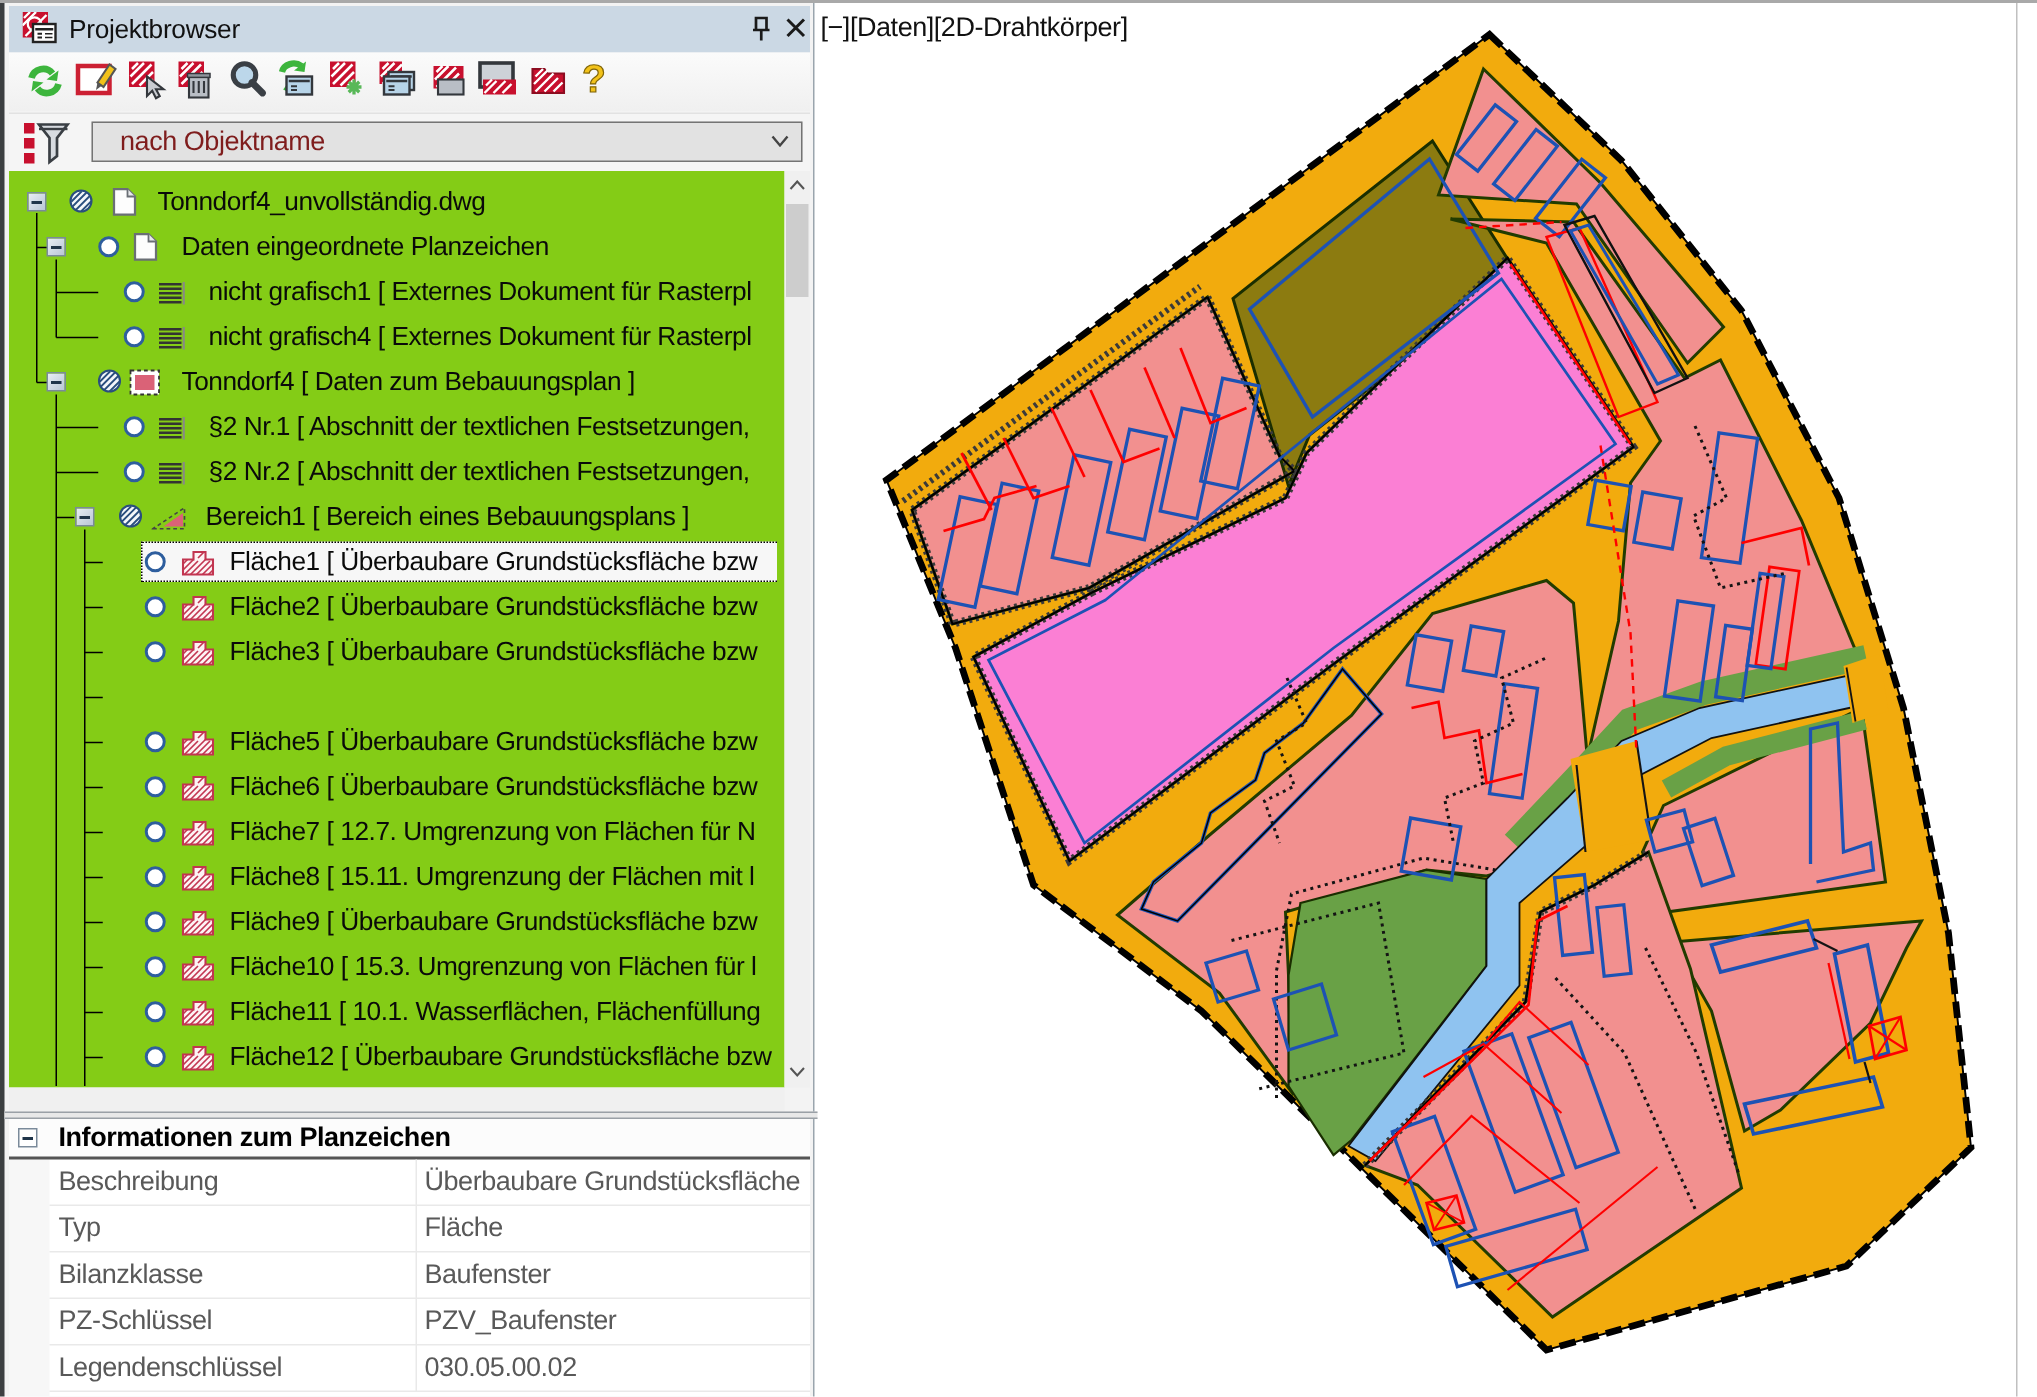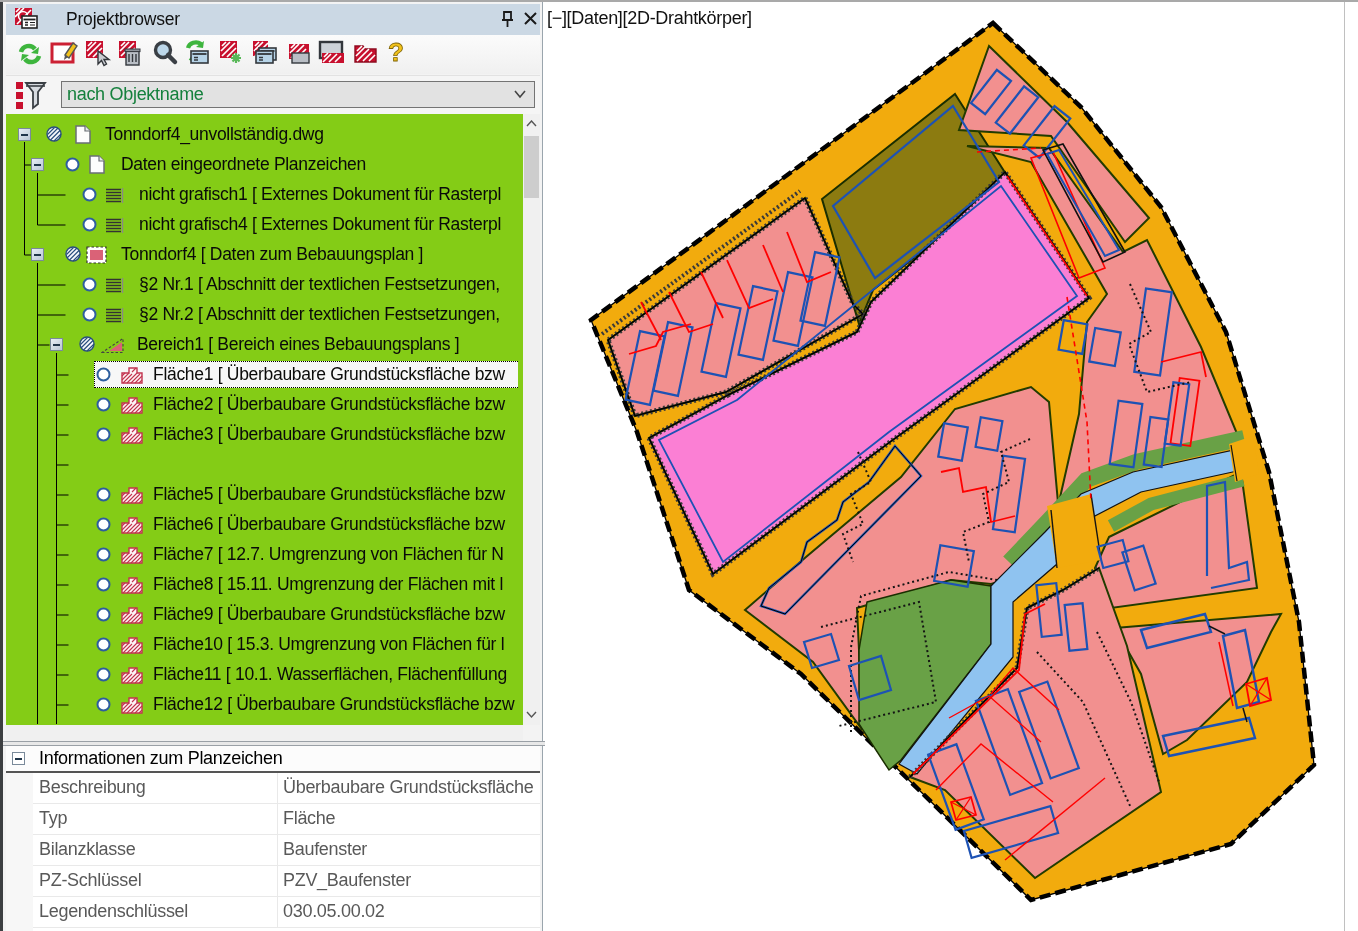--- a/index.html
+++ b/index.html
@@ -1,33 +1,33 @@
 <!DOCTYPE html>
 <html><head><meta charset="utf-8">
 <style>
 *{margin:0;padding:0;box-sizing:border-box}
 html,body{width:1358px;height:931px;overflow:hidden;background:#fff;font-family:"Liberation Sans",sans-serif}
 #app{position:relative;width:1358px;height:931px;background:#fff;border-top:2px solid #a9a9a9}
 #panel{position:absolute;left:0;top:0;width:542px;height:931px;background:#f3f3f3;border-left:3px solid #3c3f41}
 #titlebar{position:absolute;left:3px;top:2px;width:534px;height:31px;background:#cbd8e4;display:flex;align-items:center}
-#titlebar .ttl{font-size:17.5px;color:#111;margin-left:60px;letter-spacing:-0.2px}
+#titlebar .ttl{font-size:17.5px;color:#111;margin-left:40px;letter-spacing:-0.2px}
 #toolbar{position:absolute;left:3px;top:33px;width:534px;height:39px;background:linear-gradient(#fbfbfb,#f0f0f0)}
 #filterrow{position:absolute;left:3px;top:73px;width:534px;height:39px;background:#f5f5f5;border-top:1px solid #e2e2e2}
-#dropdown{position:absolute;left:55px;top:5px;width:474px;height:27px;background:#e2e2e2;border:1px solid #747474;font-size:18px;color:#15803d;line-height:25px;padding-left:5px;letter-spacing:-0.3px}
+#dropdown{position:absolute;left:55px;top:5px;width:474px;height:27px;background:#e2e2e2;border:1px solid #747474;font-size:18px;color:#7f1d1d;line-height:25px;padding-left:18px;letter-spacing:-0.3px}
 #tree{position:absolute;left:3px;top:112px;width:517px;height:611px;background:#84cc16;overflow:hidden}
 .trow{position:absolute;height:30px;width:517px;font-size:17.5px;color:#0a0a0a;white-space:nowrap;letter-spacing:-0.3px}
 .trow span.txt{position:absolute;top:4px}
 .b{font-weight:normal}
 #vsb{position:absolute;left:520px;top:112px;width:17px;height:611px;background:#f0f0f0}
 #vsb .thumb{position:absolute;left:1px;top:22px;width:15px;height:62px;background:#cdcdcd}
 #hsb{position:absolute;left:3px;top:723px;width:517px;height:16px;background:#f0f0f0}
 #splitter{position:absolute;left:0px;top:739px;width:542px;height:5px;background:#e8e8e8;border-top:1px solid #9aa0a6;border-bottom:1px solid #9aa0a6}
 #info{position:absolute;left:3px;top:744px;width:534px;height:185px;background:#fff}
 #infohdr{position:absolute;left:0;top:0;width:534px;height:27px;background:#fcfcfc;border-bottom:2px solid #555}
-#infohdr .t{position:absolute;left:33px;top:2px;font-size:18px;font-weight:normal;color:#000;letter-spacing:-0.3px}
+#infohdr .t{position:absolute;left:33px;top:2px;font-size:18px;font-weight:bold;color:#000;letter-spacing:-0.3px}
 .irow{position:absolute;left:27px;width:507px;height:31px;border-bottom:1px solid #e9e9e9;font-size:18px;color:#595959;letter-spacing:-0.3px}
 .irow .l{position:absolute;left:6px;top:4px}
 .irow .v{position:absolute;left:250px;top:4px}
 #infocol{position:absolute;left:271px;top:27px;width:1px;height:155px;background:#e9e9e9}
 #infoleft{position:absolute;left:0;top:27px;width:27px;height:158px;background:#f7f7f7}
 #maparea{position:absolute;left:542px;top:0;width:816px;height:931px;background:#fff;border-left:1px solid #9aa5ad}
 #maplabel{position:absolute;left:4px;top:6px;font-size:18px;color:#111;letter-spacing:-0.3px}
 #rightedge{position:absolute;left:1344px;top:0;width:1px;height:931px;background:#c0c0c0}
 .minusbox{position:absolute;width:13px;height:13px;background:linear-gradient(135deg,#e8eef5,#b9c6d4);border:1px solid #7a8a9a}
 .minusbox:after{content:"";position:absolute;left:2px;top:5px;width:7px;height:1.5px;background:#20354a}

